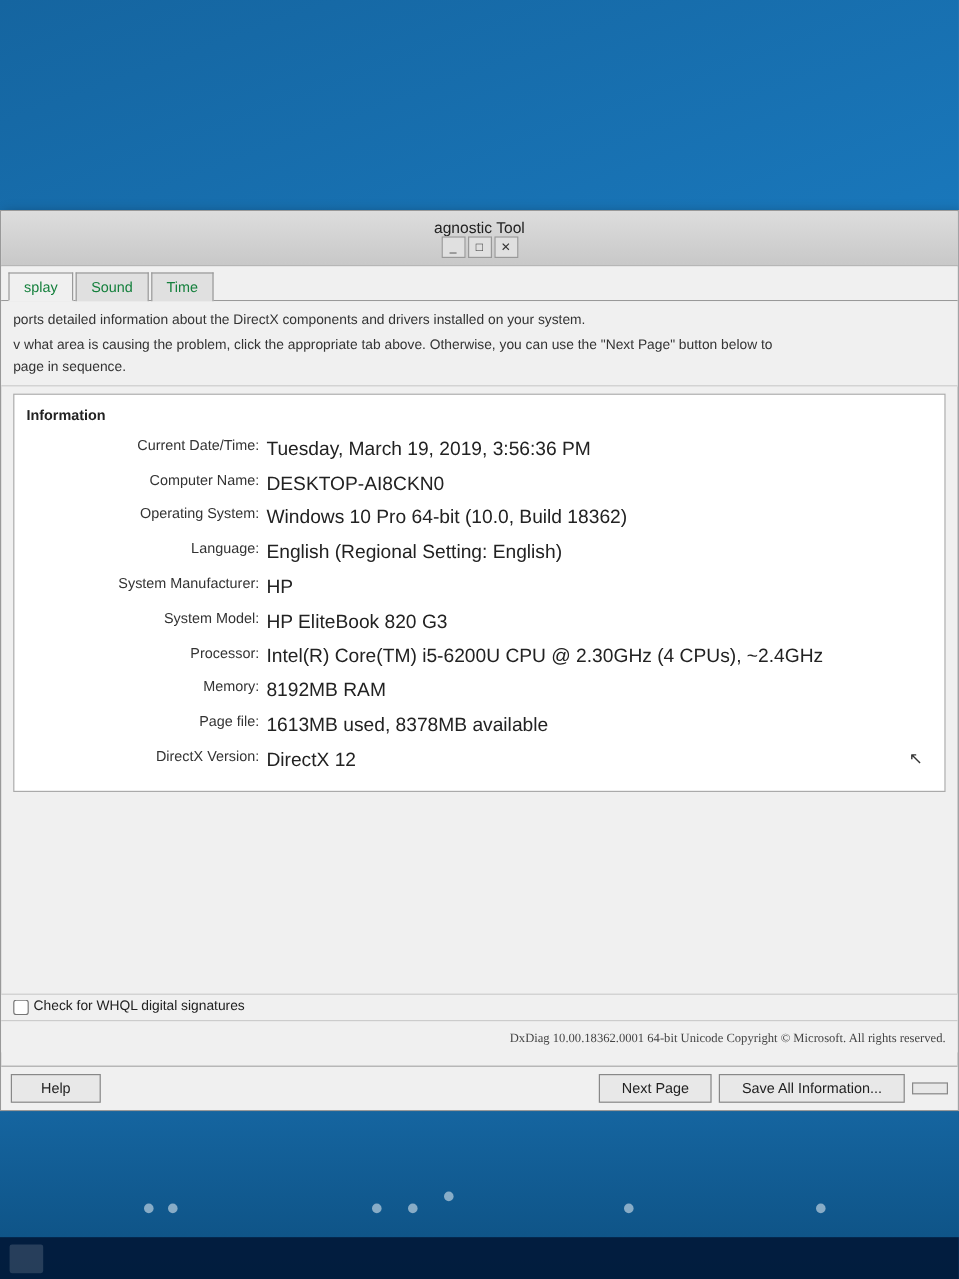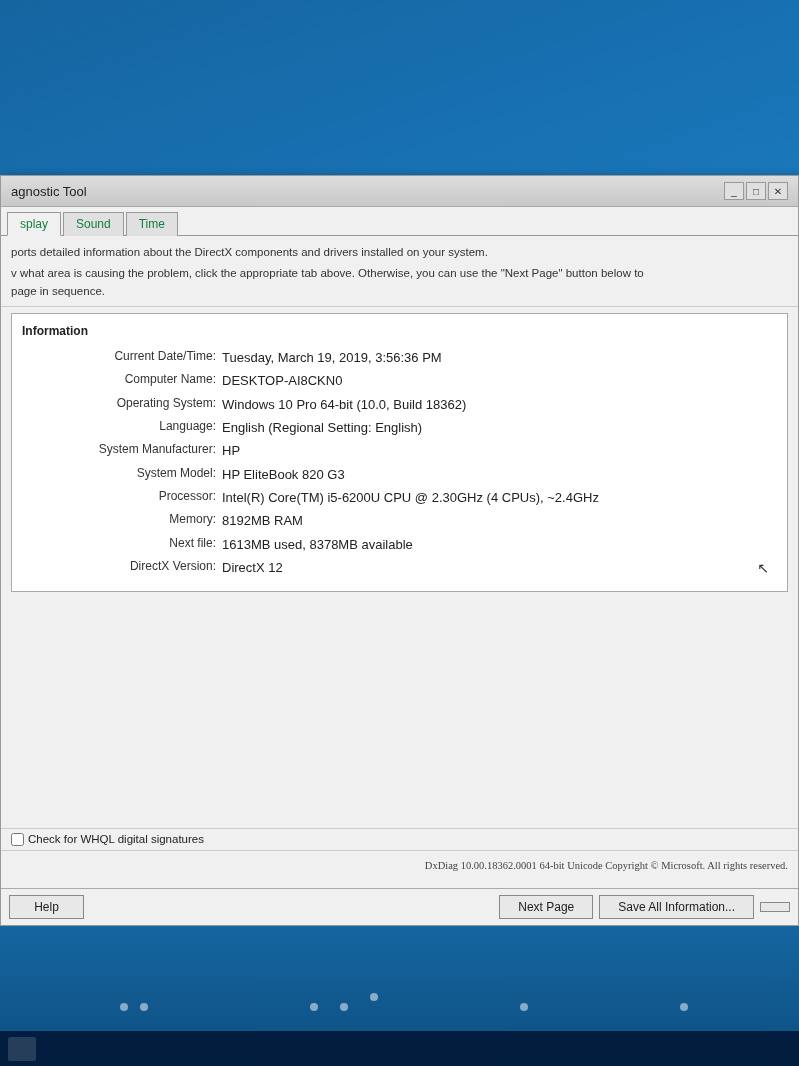--- a/index.html
+++ b/index.html
@@ -34,20 +34,21 @@
     }
 
     
     .title-bar {
       background: linear-gradient(to bottom, #ddd 0%, #c8c8c8 100%);
       padding: 6px 10px;
       border-bottom: 1px solid #aaa;
       display: flex;
       align-items: center;
       justify-content: space-between;
+      flex-direction: column;
     }
     .title-bar-text {
       font-size: 13px;
       color: #222;
       font-weight: normal;
     }
     .title-bar-controls {
       display: flex;
       gap: 2px;
     }
@@ -128,21 +129,21 @@
     }
     .info-label {
       font-size: 12px;
       color: #333;
       text-align: right;
       min-width: 200px;
       padding-right: 6px;
       font-weight: normal;
     }
     .info-value {
-      font-size: 13px;
+      font-size: 16px;
       color: #222;
     }
 
     
     .checkbox-area {
       padding: 4px 10px;
       background: #f0f0f0;
       border-top: 1px solid #ccc;
     }
     .checkbox-label {
@@ -297,21 +298,21 @@
       </div>
       <div class="info-row">
         <span class="info-label">Processor:</span>
         <span class="info-value">Intel(R) Core(TM) i5-6200U CPU @ 2.30GHz (4 CPUs), ~2.4GHz</span>
       </div>
       <div class="info-row">
         <span class="info-label">Memory:</span>
         <span class="info-value">8192MB RAM</span>
       </div>
       <div class="info-row">
-        <span class="info-label">Next file:</span>
+        <span class="info-label">Page file:</span>
         <span class="info-value">1613MB used, 8378MB available</span>
       </div>
       <div class="info-row">
         <span class="info-label">DirectX Version:</span>
         <span class="info-value">DirectX 12</span>
         <span style="flex:1; text-align:right; font-size:14px; padding-right:8px; color:#333;">↖</span>
       </div>
     </div>
   </div>
 

